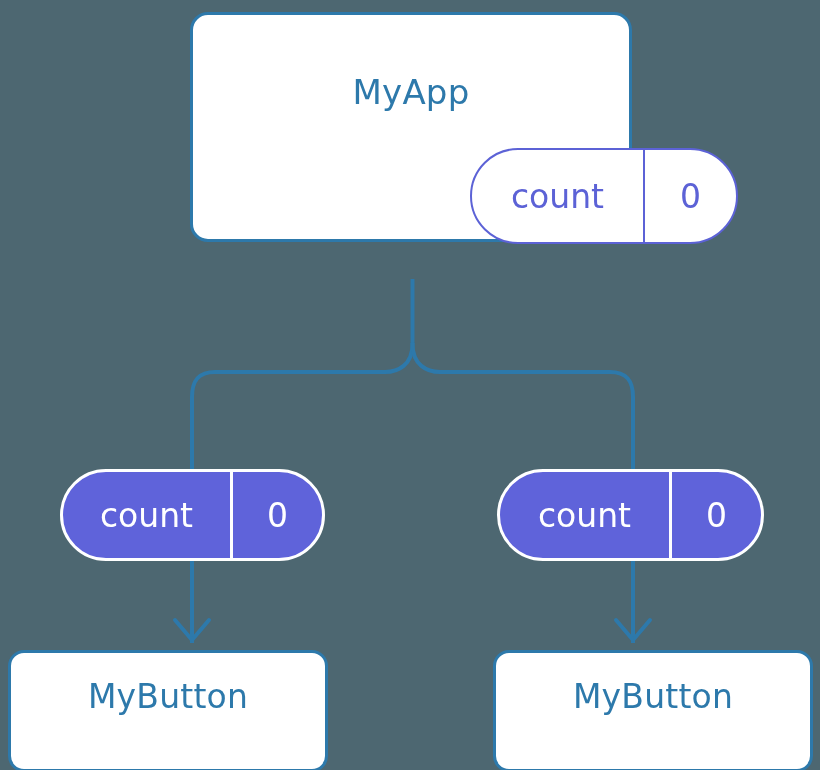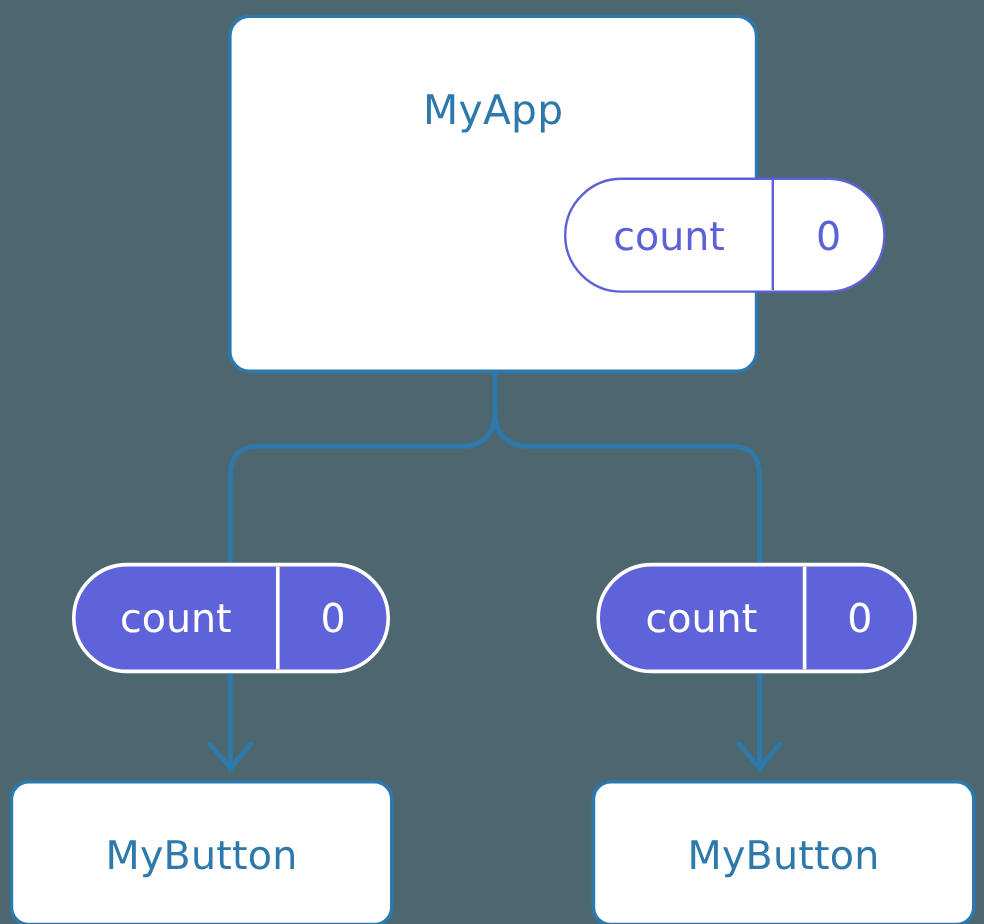--- a/index.html
+++ b/index.html
@@ -41,21 +41,21 @@
     font-weight: 400;
     text-align: center;
     letter-spacing: 0.2px;
     white-space: nowrap;
   }
 
   #app-box {
     left: 190px;
     top: 12px;
     width: 442px;
-    height: 299px;
+    height: 230px;
     border-radius: 18px;
     text-decoration: underline;
   }
   #app-box .comp-title {
     position: absolute;
     left: 0;
     right: 0;
     top: 57px;
   }
 
@@ -70,21 +70,21 @@
   }
   #btn-right {
     left: 493px;
     top: 650px;
     width: 320px;
   }
   .btn-box .comp-title {
     position: absolute;
     left: 0;
     right: 0;
-    top: 40px;
+    top: 24px;
     font-size: 33px;
   }
 
   
   .pill {
     position: absolute;
     display: flex;
     align-items: stretch;
     box-sizing: border-box;
     border-radius: 999px;

